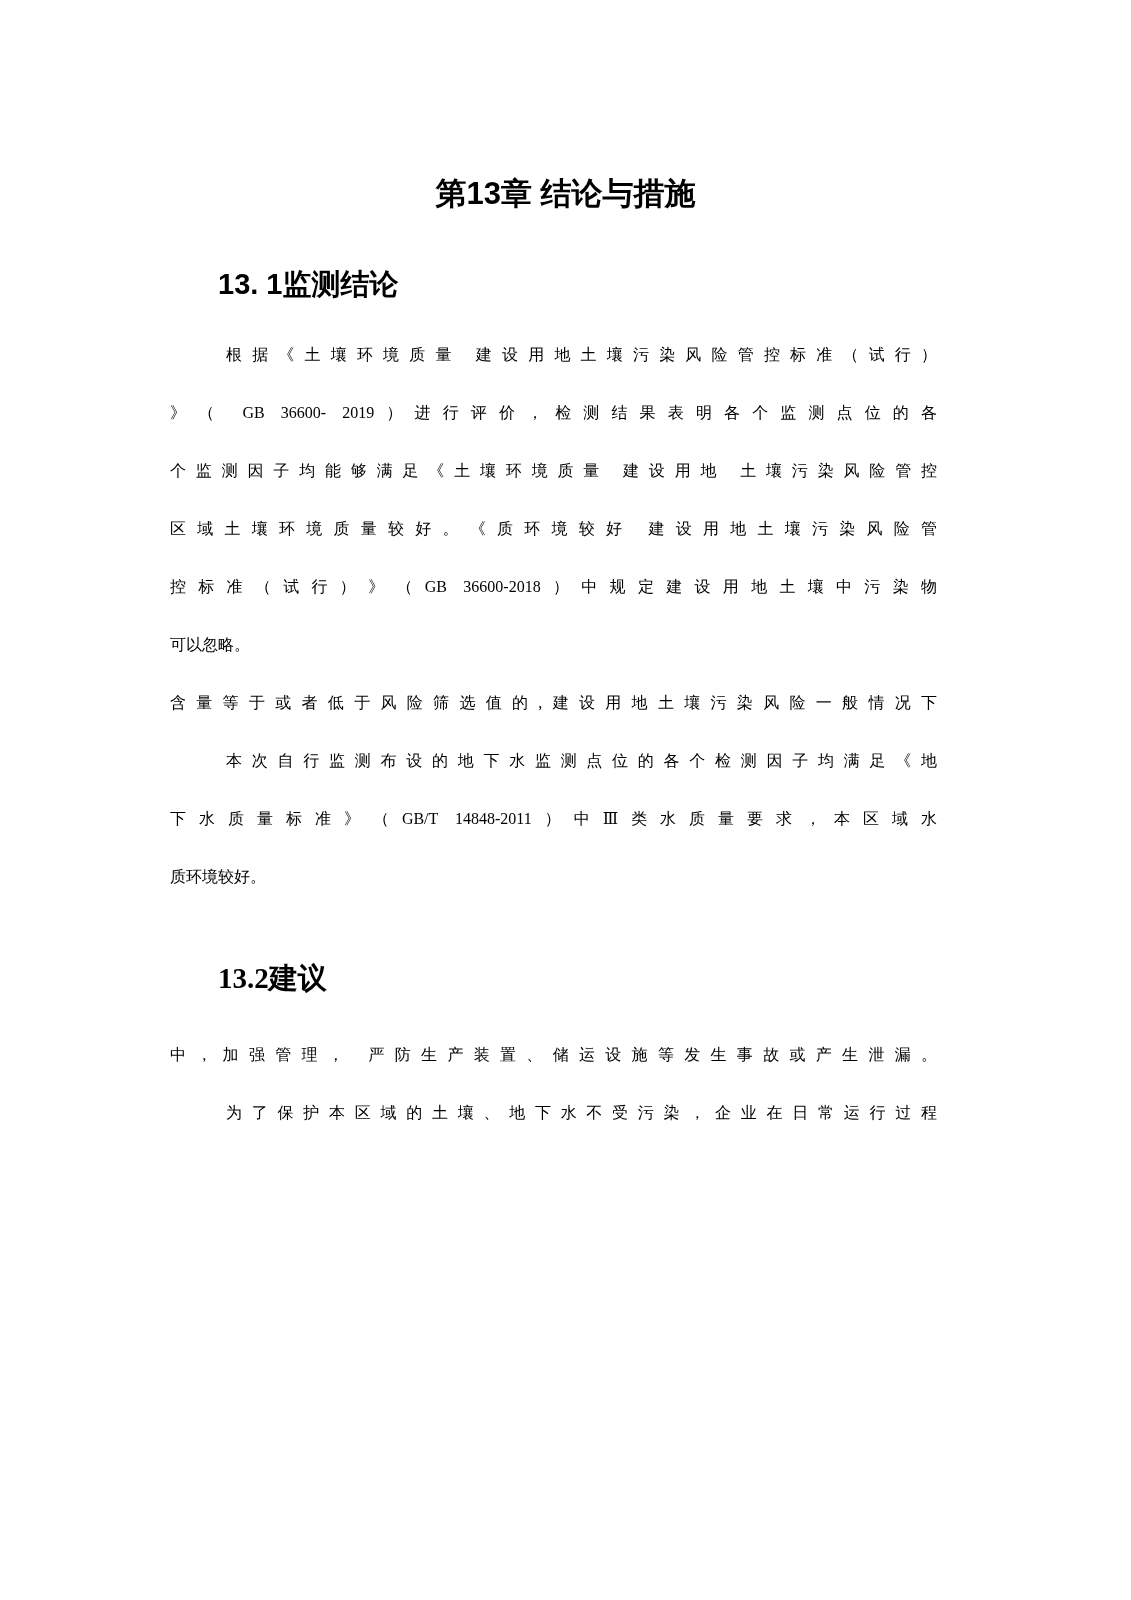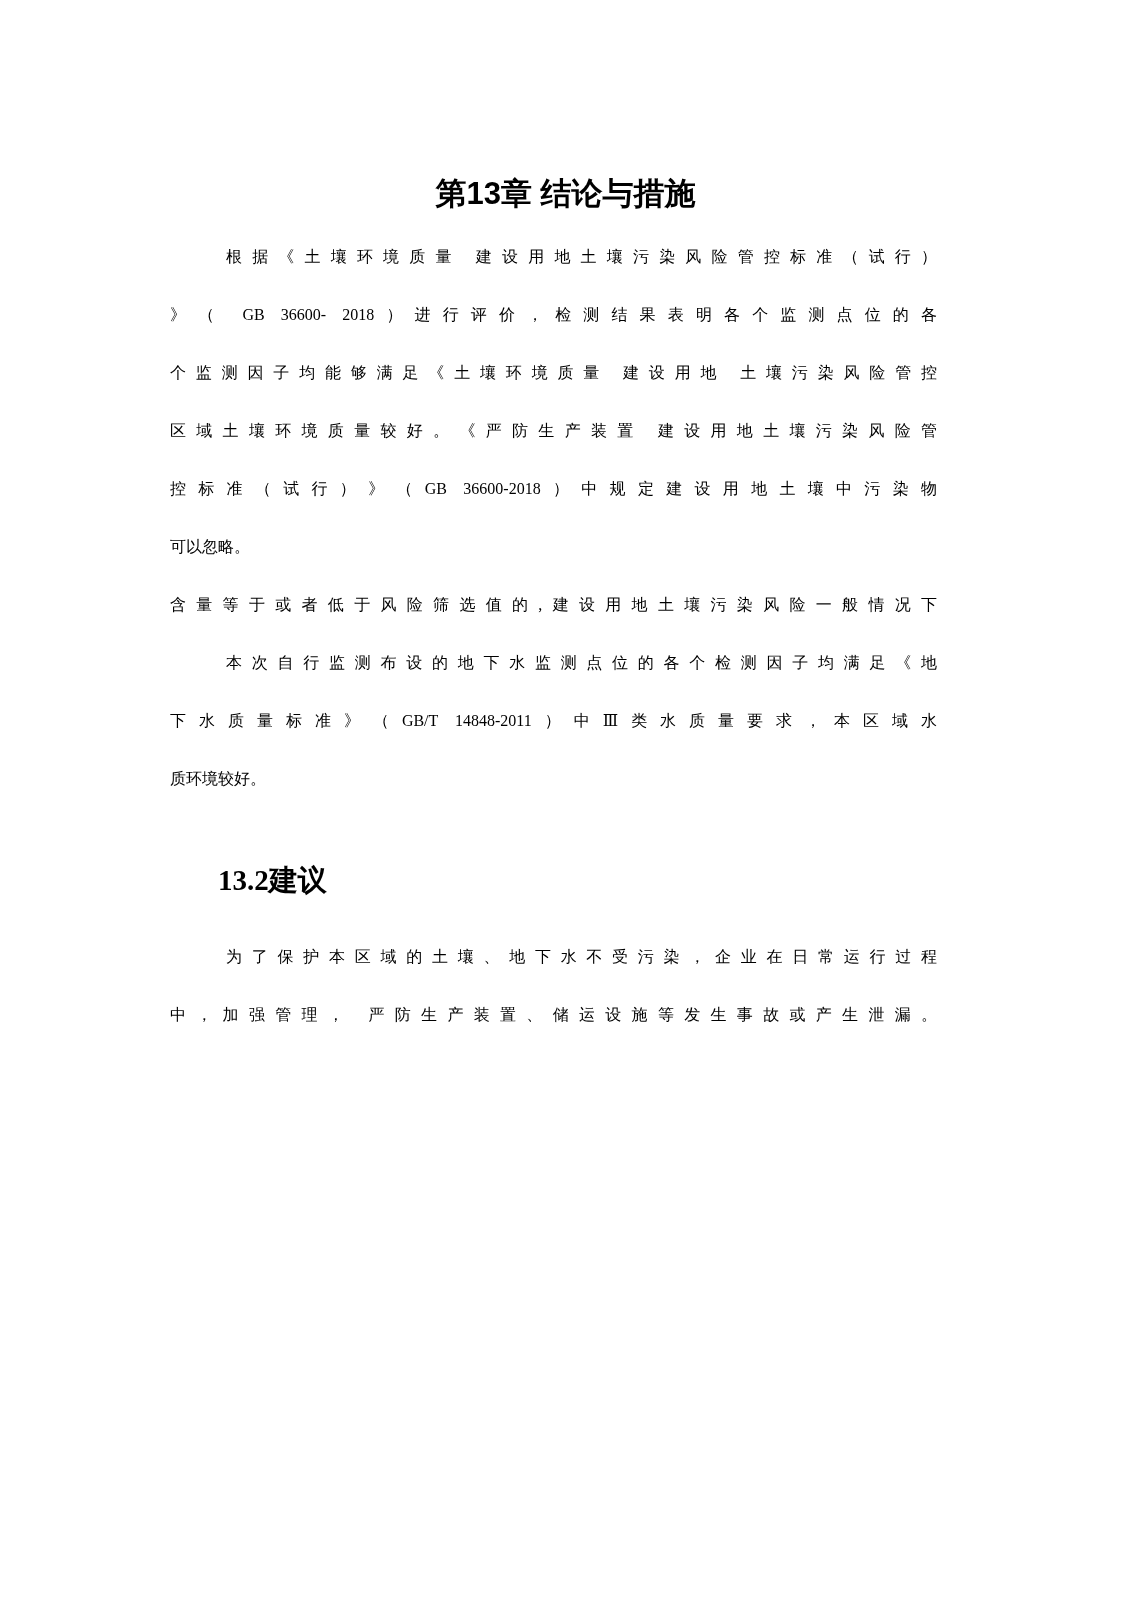--- a/index.html
+++ b/index.html
@@ -66,39 +66,40 @@
     line-height: 28px;
   }
 </style>
 </head>
 <body>
 
 <div class="page">
 
   <h1 class="chapter-title">第13章 结论与措施</h1>
 
+  <h2 class="section-heading heading-1">13. 1监测结论</h2>
 
   <div class="paragraph para-block-1">
     <div class="body-line first-line">根据《土壤环境质量 建设用地土壤污染风险管控标准（试行）</div>
-    <div class="body-line">》（ GB 36600- 2018）进行评价，检测结果表明各个监测点位的各</div>
+    <div class="body-line">》（ GB 36600- 2019）进行评价，检测结果表明各个监测点位的各</div>
     <div class="body-line">个监测因子均能够满足《土壤环境质量 建设用地 土壤污染风险管控</div>
-    <div class="body-line">区域土壤环境质量较好。《严防生产装置 建设用地土壤污染风险管</div>
+    <div class="body-line">区域土壤环境质量较好。《质环境较好 建设用地土壤污染风险管</div>
     <div class="body-line">控标准（试行）》（GB 36600-2018）中规定建设用地土壤中污染物</div>
     <div class="body-line para-end">可以忽略。</div>
     <div class="body-line">含量等于或者低于风险筛选值的,建设用地土壤污染风险一般情况下</div>
   </div>
 
   <div class="paragraph">
     <div class="body-line first-line">本次自行监测布设的地下水监测点位的各个检测因子均满足《地</div>
     <div class="body-line">下水质量标准》（GB/T 14848-2011）中Ⅲ类水质量要求，本区域水</div>
     <div class="body-line para-end">质环境较好。</div>
   </div>
 
   <h2 class="section-heading heading-2">13.2建议</h2>
 
   <div class="paragraph para-block-3">
+    <div class="body-line">中，加强管理， 严防生产装置、储运设施等发生事故或产生泄漏。</div>
     <div class="body-line first-line">为了保护本区域的土壤、地下水不受污染，企业在日常运行过程</div>
-    <div class="body-line">中，加强管理， 严防生产装置、储运设施等发生事故或产生泄漏。</div>
   </div>
 
   <div class="page-number">105</div>
 
 </div>
 
 </body></html>

